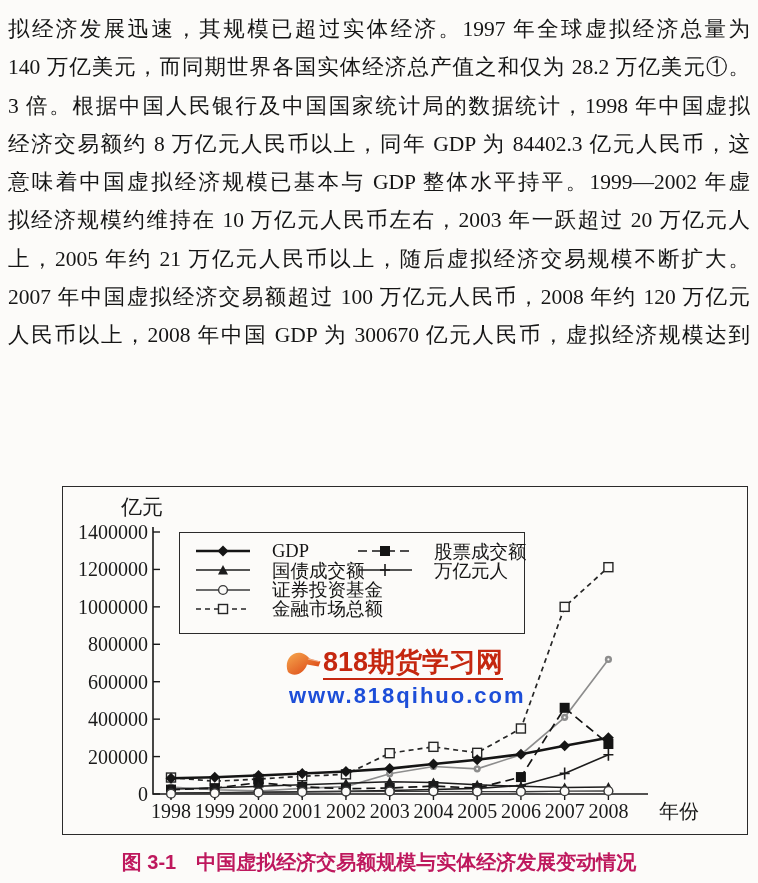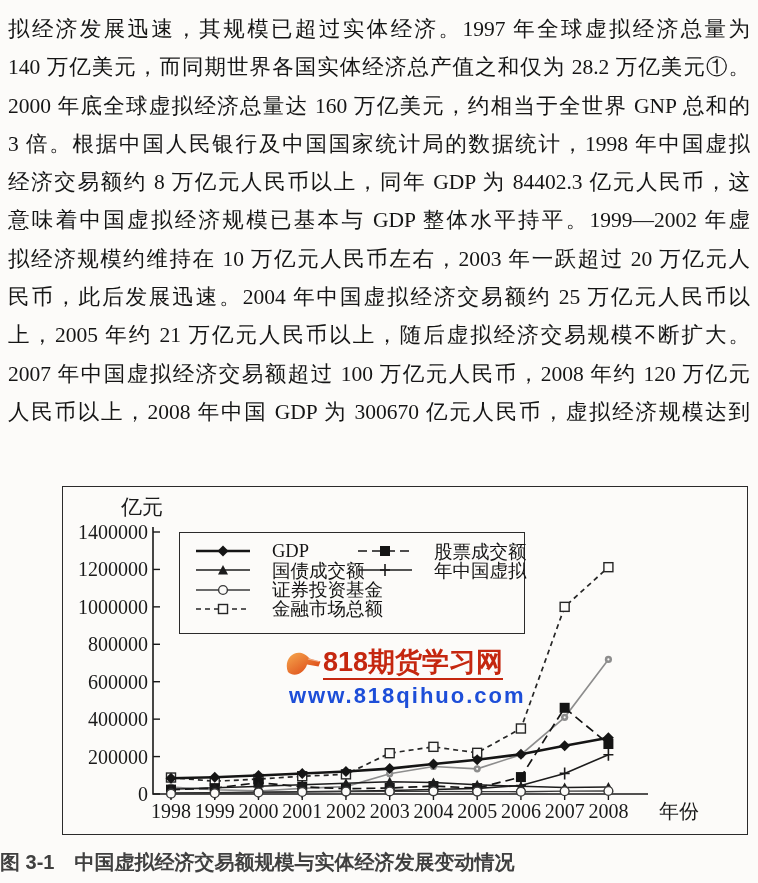--- a/index.html
+++ b/index.html
@@ -17,39 +17,37 @@
           border:1.4px solid #2b2b2b;}
   .lg-item{position:absolute;display:flex;align-items:center;height:18px;}
   .lg-label{font-size:18.5px;margin-left:20px;white-space:nowrap;color:#141414;}
   .watermark{position:absolute;left:222px;top:160px;}
   .wm-row{display:flex;align-items:center;}
   .wm-brand{font-family:"Liberation Sans","DejaVu Sans",sans-serif;font-weight:bold;
             font-size:27px;line-height:30px;color:#c5270f;border-bottom:2.5px solid #c5270f;
             padding-bottom:1px;margin-left:2px;white-space:nowrap;}
   .wm-url{font-family:"Liberation Sans","DejaVu Sans",sans-serif;font-weight:bold;
           font-size:22px;color:#1d4ed8;letter-spacing:2px;margin-top:3px;margin-left:4px;}
-  .caption{position:absolute;left:0;top:849px;width:758px;text-align:left;
+  .caption{position:absolute;left:0;top:849px;width:758px;text-align:center;
            font-family:"Liberation Sans","DejaVu Sans",sans-serif;font-weight:bold;
-           font-size:20px;color:#404040;}
+           font-size:20px;color:#be185d;}
   .cap-label{margin-right:20px;}
 </style>
 </head>
 <body>
 
 <div class="page">
 
   <div class="body-text">
       <div class="tline">拟经济发展迅速，其规模已超过实体经济。1997 年全球虚拟经济总量为</div>
       <div class="tline">140 万亿美元，而同期世界各国实体经济总产值之和仅为 28.2 万亿美元①。</div>
-      <div class="tline">2000 年底全球虚拟经济总量达 160 万亿美元，约相当于全世界 GNP 总和的</div>
       <div class="tline">3 倍。根据中国人民银行及中国国家统计局的数据统计，1998 年中国虚拟</div>
       <div class="tline">经济交易额约 8 万亿元人民币以上，同年 GDP 为 84402.3 亿元人民币，这</div>
       <div class="tline">意味着中国虚拟经济规模已基本与 GDP 整体水平持平。1999—2002 年虚</div>
       <div class="tline">拟经济规模约维持在 10 万亿元人民币左右，2003 年一跃超过 20 万亿元人</div>
-      <div class="tline">民币，此后发展迅速。2004 年中国虚拟经济交易额约 25 万亿元人民币以</div>
       <div class="tline">上，2005 年约 21 万亿元人民币以上，随后虚拟经济交易规模不断扩大。</div>
       <div class="tline">2007 年中国虚拟经济交易额超过 100 万亿元人民币，2008 年约 120 万亿元</div>
       <div class="tline">人民币以上，2008 年中国 GDP 为 300670 亿元人民币，虚拟经济规模达到</div>
     </div>
 
   <div class="figure">
     <svg class="chart-svg" width="684" height="347" viewBox="0 0 684 347">
         <text x="58" y="27" text-anchor="start" font-size="21">亿元</text>
         <path d="M 90 40 L 90 307 L 585 307" stroke="#1a1a1a" stroke-width="1.6" fill="none"></path>
         <path d="M 90 307 L 97 307" stroke="#1a1a1a" stroke-width="1.4"></path>
@@ -235,21 +233,21 @@
             <path d="M 2 8 L 56 8" stroke="#262626" stroke-width="1.7" fill="none" stroke-dasharray="5 4"></path>
             <rect x="24.5" y="3.5" width="9" height="9" fill="#fcfbf9" stroke="#262626" stroke-width="1.4"></rect>
           </svg>
           <span class="lg-label">金融市场总额</span>
         </div>
         <div class="lg-item" style="left: 176px; top: 28.3px;">
           <svg width="58" height="16">
             <path d="M 2 8 L 56 8" stroke="#1c1c1c" stroke-width="1.6" fill="none"></path>
             <path d="M 29 2 L 29 14 M 24 8 L 34 8" stroke="#1c1c1c" stroke-width="1.6" fill="none"></path>
           </svg>
-          <span class="lg-label">年中国虚拟</span>
+          <span class="lg-label">万亿元人</span>
         </div>
       </div>
     <div class="watermark">
       <div class="wm-row">
         <svg width="36" height="31" viewBox="0 0 36 31">
           <defs>
             <linearGradient id="wg" x1="0" y1="0" x2="1" y2="1">
               <stop offset="0" stop-color="#f6a94f"></stop>
                 <stop offset="1" stop-color="#d93a0e"></stop>
             </linearGradient>

